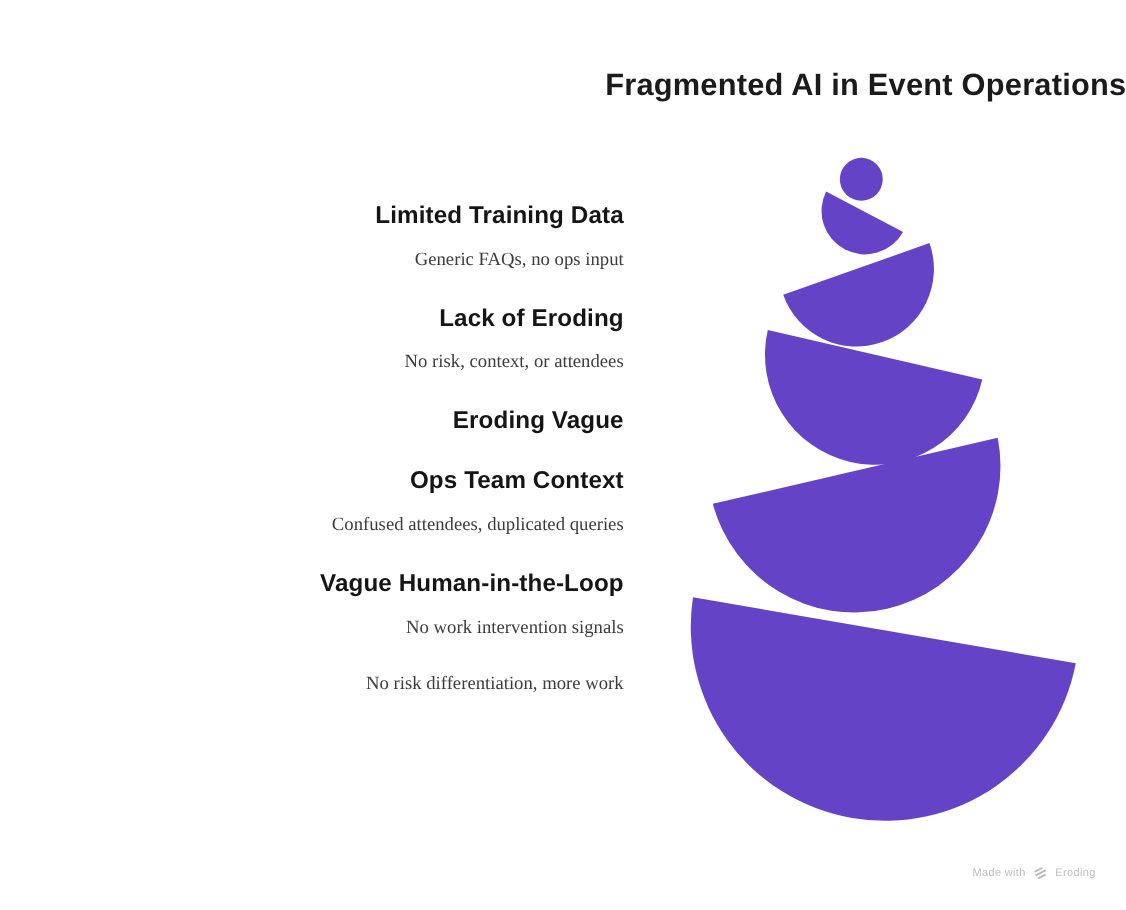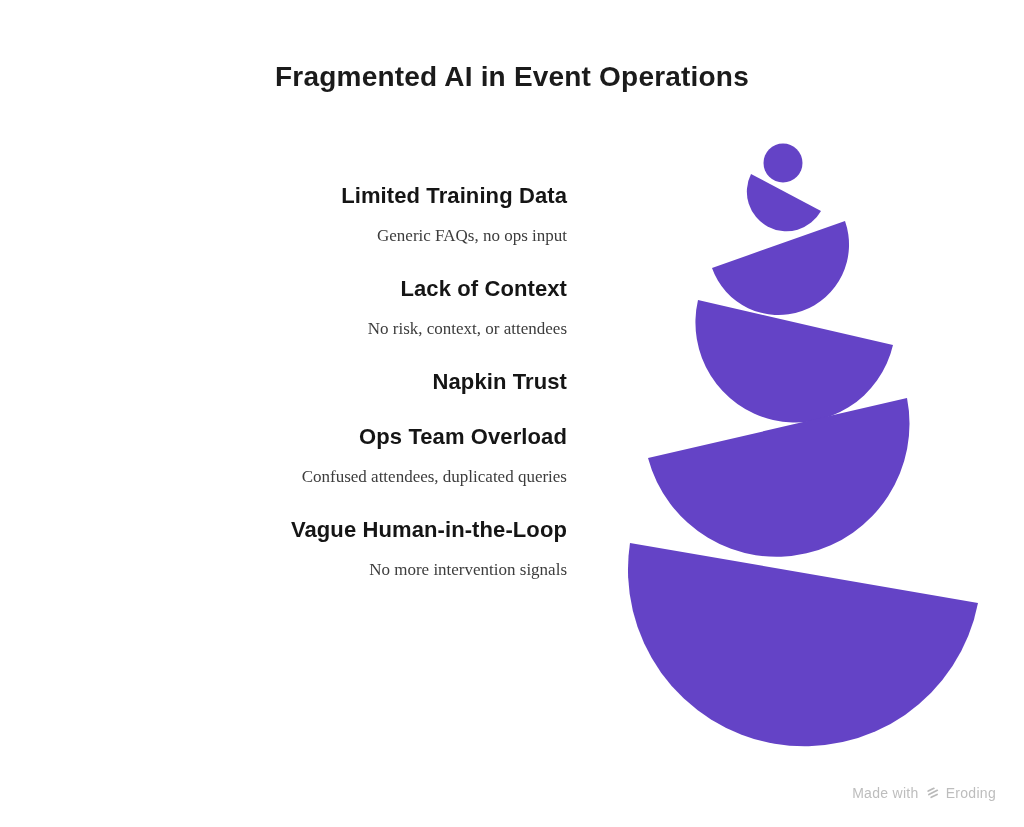--- a/index.html
+++ b/index.html
@@ -18,21 +18,21 @@
     overflow: hidden;
   }
   .canvas {
     position: absolute; inset: 0;
     width: 1024px; height: 827px;
     background: #ffffff;
   }
   .page-title {
     position: absolute;
     top: 60px; left: 0; width: 100%;
-    text-align: center;
+    text-align: right;
     font-size: 28px; line-height: 34px;
     font-weight: 700;
     letter-spacing: 0.2px;
     color: var(--title-color);
   }
   .items {
     position: absolute;
     top: 183px; left: 0;
     width: 567px;
     text-align: right;
@@ -52,22 +52,22 @@
     font-family: Liberation Serif, serif;
   }
   .graphic-svg {
     position: absolute; inset: 0;
     width: 1024px; height: 827px;
     display: block;
   }
   .footer-credit {
     position: absolute;
     top: 785px; right: 28px;
-    display: flex; gap: 6px;
-    font-size: 14px; line-height: 17px;
+    display: flex; align-items: center; gap: 6px;
+    font-size: 10px; line-height: 17px;
     color: var(--footer-color);
     letter-spacing: 0.3px;
   }
   .napkin-logo { display: inline-block; }
 </style>
 </head>
 <body>
 
 <div class="canvas">
 
@@ -81,35 +81,36 @@
   </svg>
 
   <h1 class="page-title">Fragmented AI in Event Operations</h1>
 
   <div class="items">
     <div class="item">
       <h3 class="item-title">Limited Training Data</h3>
       <p class="item-subtitle">Generic FAQs, no ops input</p>
     </div>
     <div class="item">
-      <h3 class="item-title">Lack of Context</h3>
+      <h3 class="item-title">Lack of Eroding</h3>
       <p class="item-subtitle">No risk, context, or attendees</p>
     </div>
     <div class="item">
-      <h3 class="item-title">Napkin Trust</h3>
+      <h3 class="item-title">Eroding Vague</h3>
     </div>
     <div class="item">
-      <h3 class="item-title">Ops Team Overload</h3>
+      <h3 class="item-title">Ops Team Context</h3>
       <p class="item-subtitle">Confused attendees, duplicated queries</p>
     </div>
     <div class="item">
       <h3 class="item-title">Vague Human-in-the-Loop</h3>
-      <p class="item-subtitle">No more intervention signals</p>
+      <p class="item-subtitle">No work intervention signals</p>
     </div>
     <div class="item">
+      <p class="item-subtitle">No risk differentiation, more work</p>
     </div>
   </div>
 
   <div class="footer-credit">
     <span>Made with</span>
     <svg class="napkin-logo" width="15" height="15" viewBox="0 0 15 15" xmlns="http://www.w3.org/2000/svg" aria-hidden="true">
       <g stroke="#b9b9b9" stroke-width="1.7" stroke-linecap="round" fill="none">
         <path d="M3.2 6.1 L8.9 3.3"></path>
         <path d="M3.9 9.5 L12.3 5.3"></path>
         <path d="M6.2 12.3 L12.1 9.4"></path>

